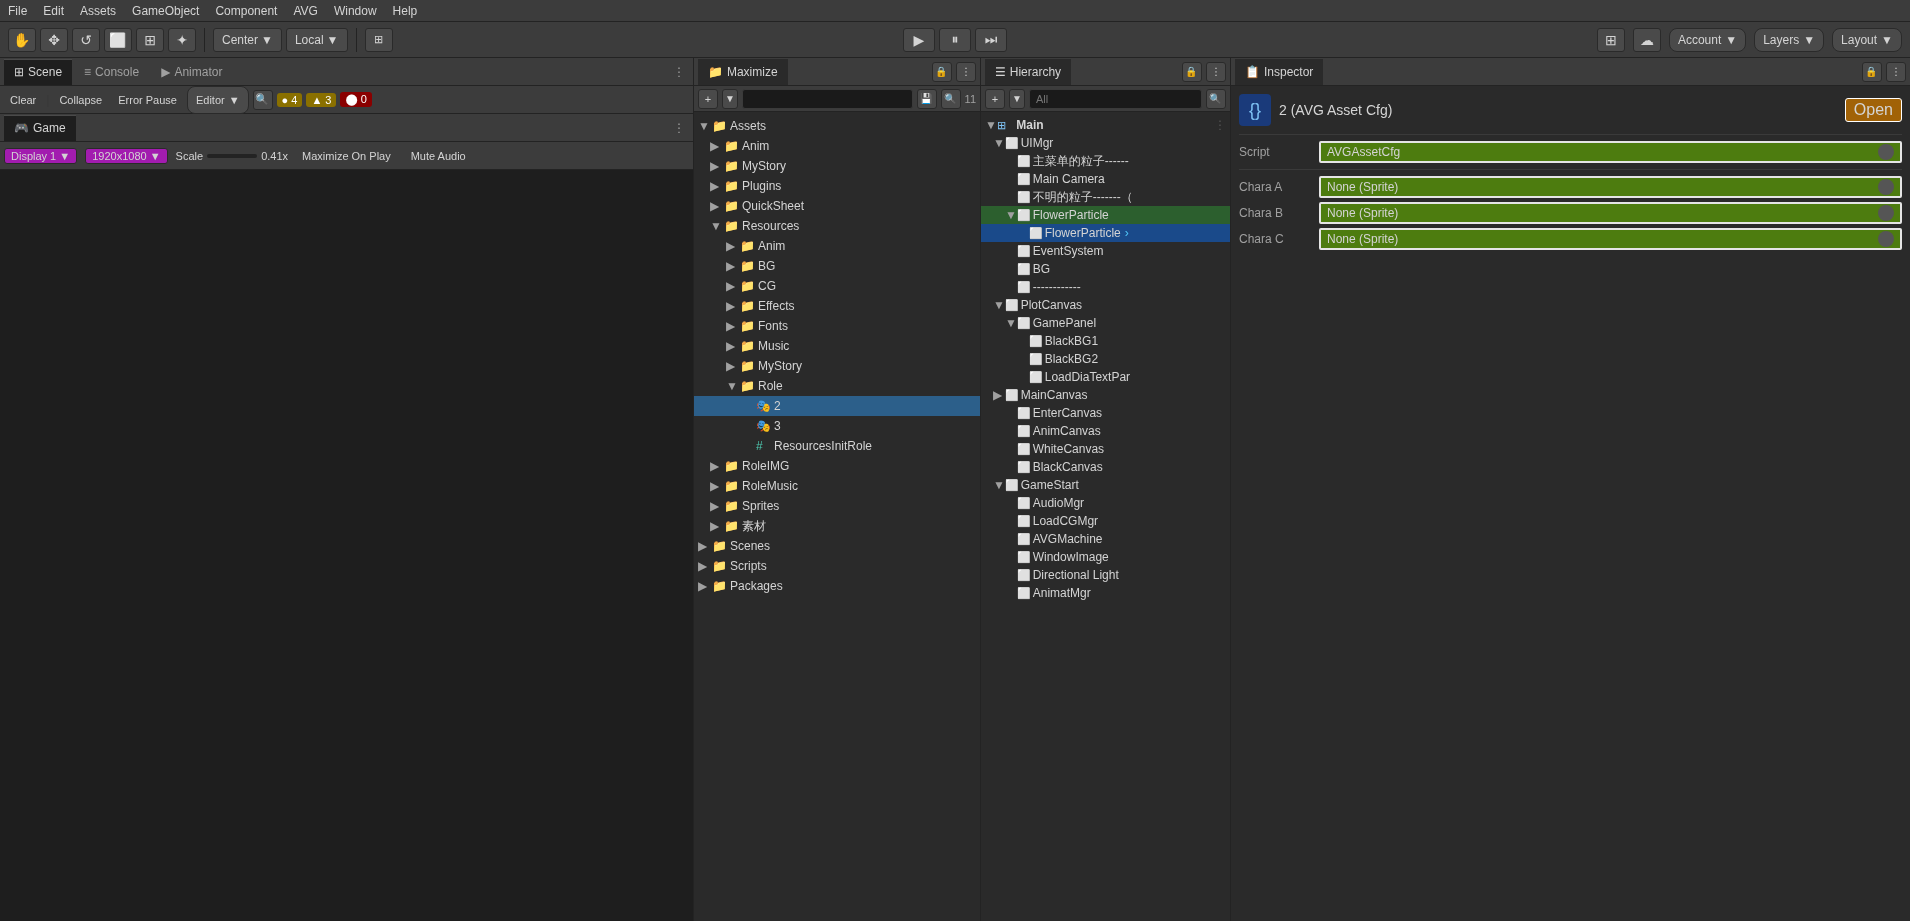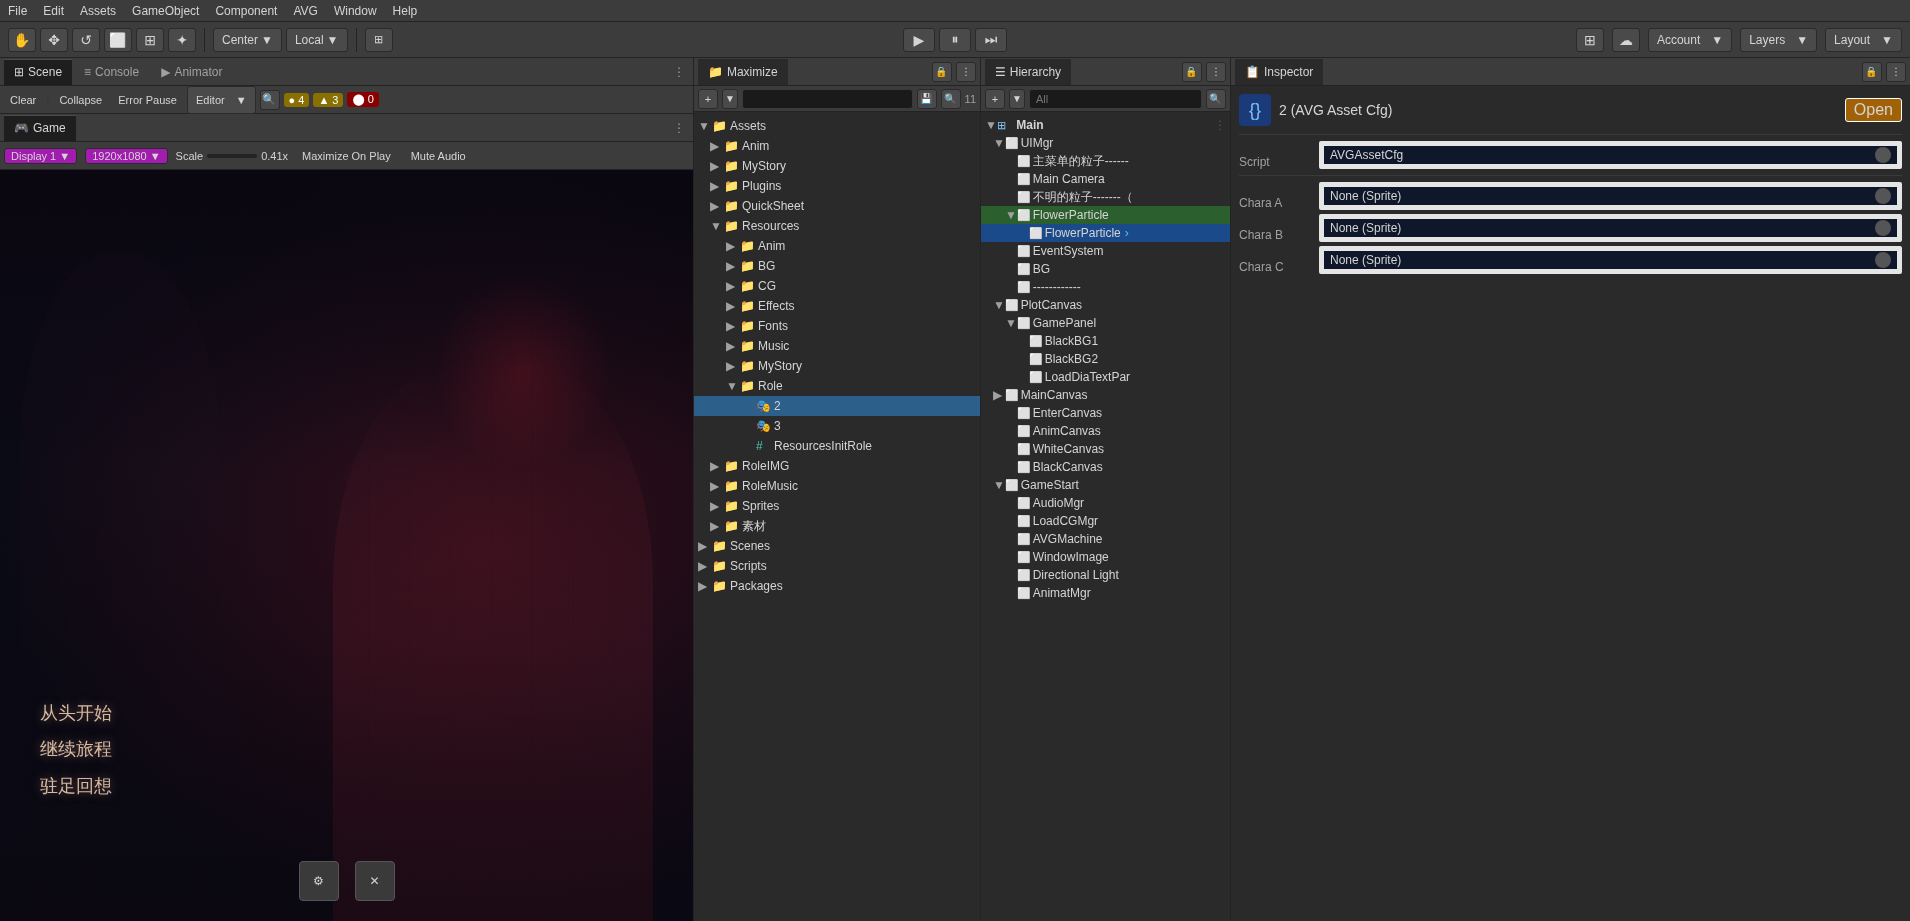--- a/index.html
+++ b/index.html
@@ -88,29 +88,29 @@
     }
     .toolbar-right {
       margin-left: auto;
       display: flex;
       align-items: center;
       gap: 8px;
     }
     .dropdown-btn {
       background: #4a4a4a;
       border: 1px solid #2a2a2a;
-      border-radius: 3px;
+      border-radius: 8px;
       color: #d4d4d4;
       padding: 2px 8px;
       cursor: pointer;
       font-size: 12px;
       height: 24px;
       display: flex;
       align-items: center;
-      gap: 11px;
+      gap: 4px;
     }
 
     
     .main-layout {
       display: flex;
       height: calc(921px - 22px - 36px);
     }
 
     
     .left-panel {
@@ -438,36 +438,36 @@
       background: #a16207;
       border: 1px solid #ffffff;
       border-radius: 3px;
       color: #d4d4d4;
       padding: 2px 8px;
       cursor: pointer;
       font-size: 16px;
     }
     .inspector-row {
       display: flex;
-      align-items: flex-end;
+      align-items: center;
       margin-bottom: 4px;
       min-height: 20px;
     }
     .inspector-label {
       width: 80px;
       color: #a0a0a0;
       font-size: 12px;
       flex-shrink: 0;
     }
     .inspector-value {
       flex: 1;
       color: #d4d4d4;
       font-size: 12px;
-      background: #0f172a;
-      border: 5px solid #e5e5e5;
+      background: #4d7c0f;
+      border: 2px solid #e5e5e5;
       border-radius: 2px;
       padding: 1px 6px;
       display: flex;
       align-items: center;
       justify-content: space-between;
     }
     .inspector-circle {
       width: 16px;
       height: 16px;
       background: #555;
@@ -596,48 +596,20 @@
       </div>
       <div class="scale-control">
         <span>Scale</span>
         <div class="scale-slider"></div>
         <span>0.41x</span>
       </div>
       <button class="scene-toolbar-btn">Maximize On Play</button>
       <button class="scene-toolbar-btn">Mute Audio</button>
     </div>
 
-    <div class="game-view">
-      <div class="game-image">
-
-        <div style="position:absolute;top:0;left:0;right:0;bottom:0;background:radial-gradient(ellipse at 70% 50%, rgba(60,15,30,0.8) 0%, rgba(10,10,20,0.95) 70%);"></div>
-
-        <div style="position:absolute;left:20px;top:80px;width:200px;height:400px;background:linear-gradient(180deg,rgba(40,20,40,0.4),rgba(20,10,20,0.2));border-radius:50% 50% 0 0;opacity:0.5;"></div>
-
-        <div style="position:absolute;right:40px;bottom:0;width:320px;height:560px;background:linear-gradient(180deg,transparent,rgba(150,40,60,0.2),rgba(80,20,30,0.4));border-radius:40% 40% 0 0;"></div>
-
-        <div style="position:absolute;right:80px;top:100px;width:180px;height:200px;background:radial-gradient(ellipse,rgba(180,30,50,0.3),transparent 70%);border-radius:50%;"></div>
-
-        <div style="position:absolute;top:0;left:0;width:100%;height:100%;background:
-          repeating-linear-gradient(90deg, transparent, transparent 40px, rgba(20,10,20,0.1) 40px, rgba(20,10,20,0.1) 41px),
-          linear-gradient(180deg,rgba(10,5,15,0.6) 0%, transparent 40%, rgba(10,5,15,0.4) 100%);">
-        </div>
-
-        <div class="game-overlay-text">
-          <div style="margin-bottom:8px;text-shadow:0 0 10px rgba(200,150,120,0.5);">从头开始</div>
-          <div style="margin-bottom:8px;text-shadow:0 0 10px rgba(200,150,120,0.5);">继续旅程</div>
-          <div style="text-shadow:0 0 10px rgba(200,150,120,0.5);">驻足回想</div>
-        </div>
-
-        <div style="position:absolute;bottom:20px;left:50%;transform:translateX(-50%);display:flex;gap:16px;">
-          <div style="width:40px;height:40px;background:#3a3a3a;border:1px solid #555;border-radius:4px;display:flex;align-items:center;justify-content:center;cursor:pointer;">⚙</div>
-          <div style="width:40px;height:40px;background:#3a3a3a;border:1px solid #555;border-radius:4px;display:flex;align-items:center;justify-content:center;cursor:pointer;">✕</div>
-        </div>
-      </div>
-    </div>
   </div>
 
   <div class="center-panel">
     <div class="project-tab-bar">
       <div class="project-tab">
         <span>📁</span>
         <span>Maximize</span>
       </div>
       <div style="margin-left:auto;display:flex;align-items:center;gap:4px;">
         <div class="tool-icon-btn" style="width:20px;height:20px;font-size:10px;">🔒</div>

